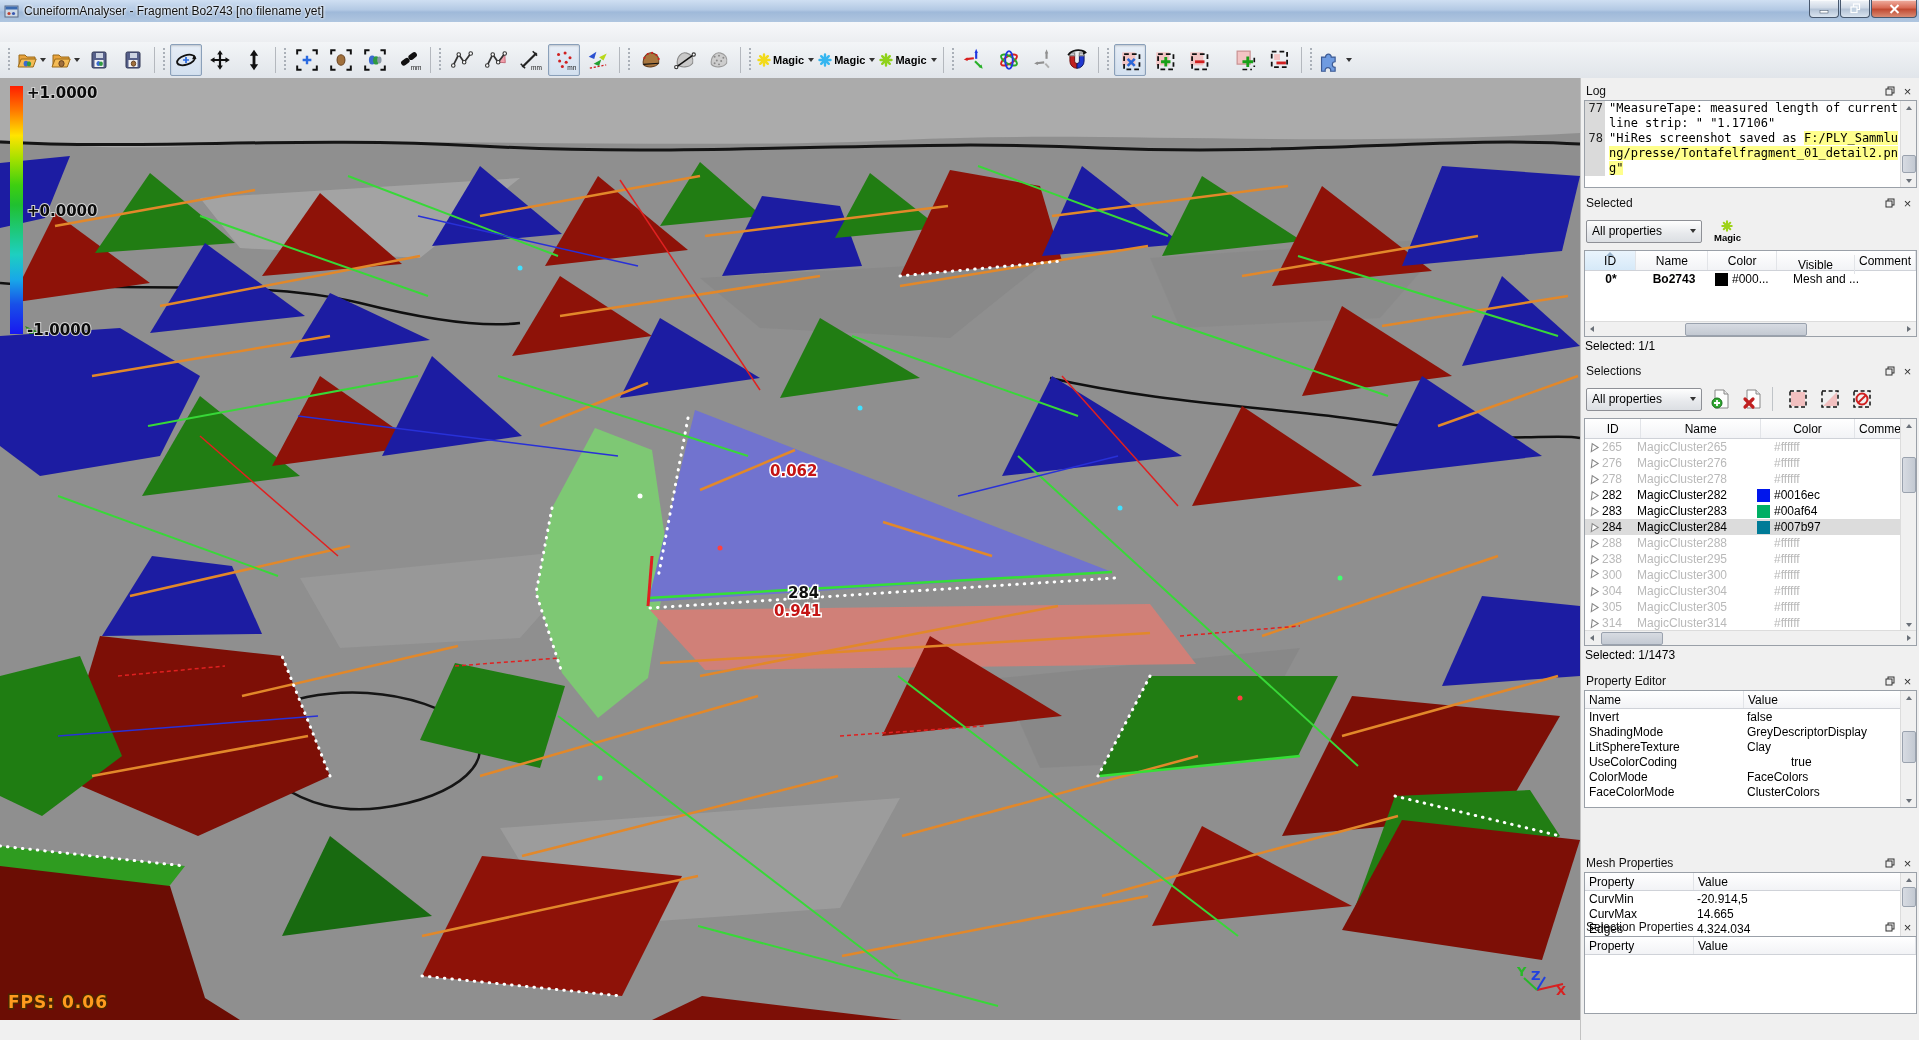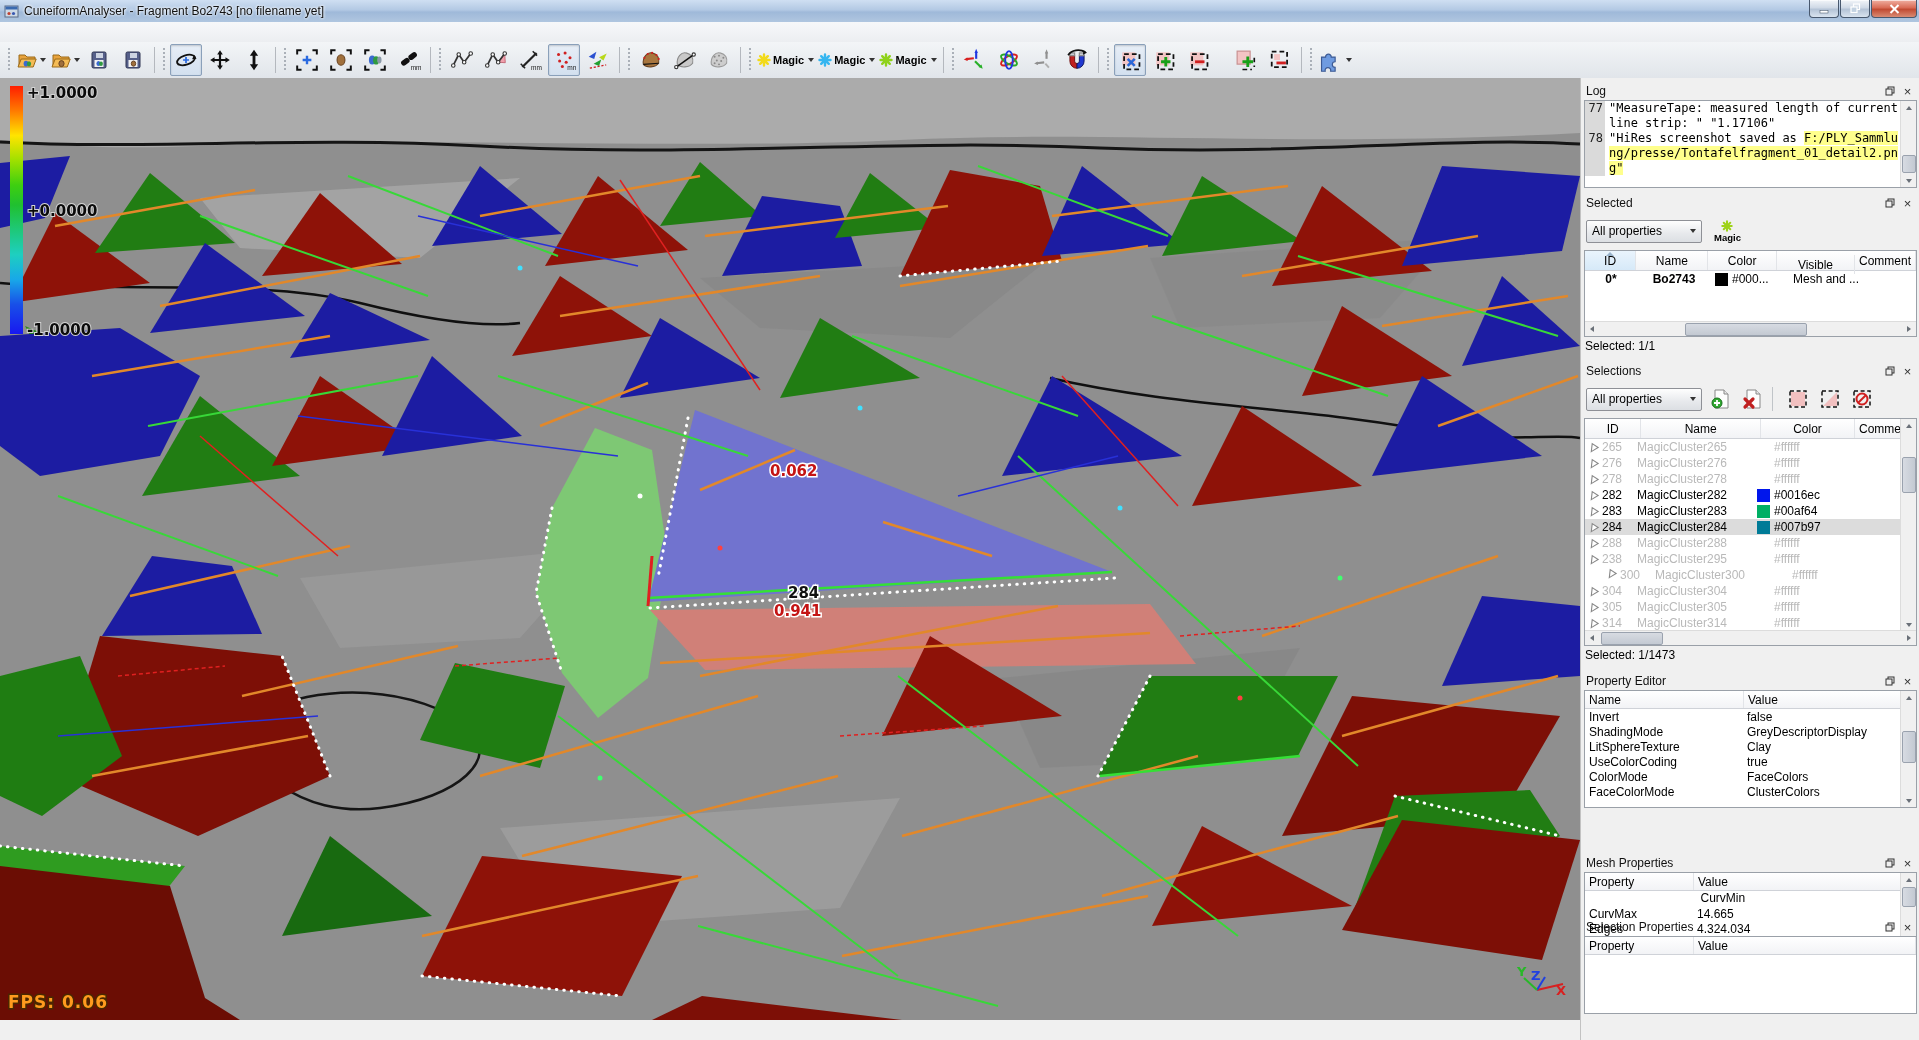--- a/index.html
+++ b/index.html
@@ -932,21 +932,21 @@
               <span>238</span>
             </div>
             <div class="c sc-name">MagicCluster295</div>
             <div class="c sc-color">
                 <span class="swatch"></span>
                 <span>#ffffff</span>
               </div>
             <div class="c sc-com"></div>
           </div>
             <div class="row dimmed">
-            <div class="c sc-id" style="display:flex;padding:0;margin-left:18px;">
+            <div class="c sc-id" style="display:flex;padding:0;">
               <span class="tri-icon">
                   <svg width="11" height="11" viewBox="0 0 12 12">
                     <path d="M2.5,10.5 L10,6 L3.5,1.8 z" fill="#fff" stroke="#888" stroke-width="1.2"></path>
                   </svg>
                 </span>
               <span>300</span>
             </div>
             <div class="c sc-name">MagicCluster300</div>
             <div class="c sc-color">
                 <span class="swatch"></span>
@@ -1049,21 +1049,21 @@
             <div class="c pc-val">false</div>
           </div>
             <div class="row" style="height:15px;">
             <div class="c pc-name prop-indent">ShadingMode</div>
             <div class="c pc-val">GreyDescriptorDisplay</div>
           </div>
             <div class="row" style="height:15px;">
             <div class="c pc-name prop-indent">LitSphereTexture</div>
             <div class="c pc-val">Clay</div>
           </div>
-            <div class="row" style="height:15px;">
+            <div class="row" style="height:15px;gap:44px;">
             <div class="c pc-name prop-indent">UseColorCoding</div>
             <div class="c pc-val">true</div>
           </div>
             <div class="row" style="height:15px;">
             <div class="c pc-name prop-indent">ColorMode</div>
             <div class="c pc-val">FaceColors</div>
           </div>
             <div class="row" style="height:15px;">
             <div class="c pc-name prop-indent">FaceColorMode</div>
             <div class="c pc-val">ClusterColors</div>
@@ -1093,21 +1093,21 @@
           </span>
         <span class="ptn">×</span>
       </div>
       <div class="panel-content" style="height:78px;">
         <div class="tbl-head" style="height:17px;">
           <div class="hc mc-name" style="justify-content:flex-start;">Property</div>
           <div class="hc pc-val" style="justify-content:flex-start;">Value</div>
         </div>
         <div>
 
-        <div class="row" style="height:15px;flex-direction:column;">
+        <div class="row" style="height:15px;">
             <div class="c mc-name">CurvMin</div>
             <div class="c pc-val">-20.914,5</div>
           </div>
             <div class="row" style="height:15px;">
             <div class="c mc-name">CurvMax</div>
             <div class="c pc-val">14.665</div>
           </div>
             <div class="row" style="height:15px;">
             <div class="c mc-name">Edges</div>
             <div class="c pc-val">4.324.034</div>

